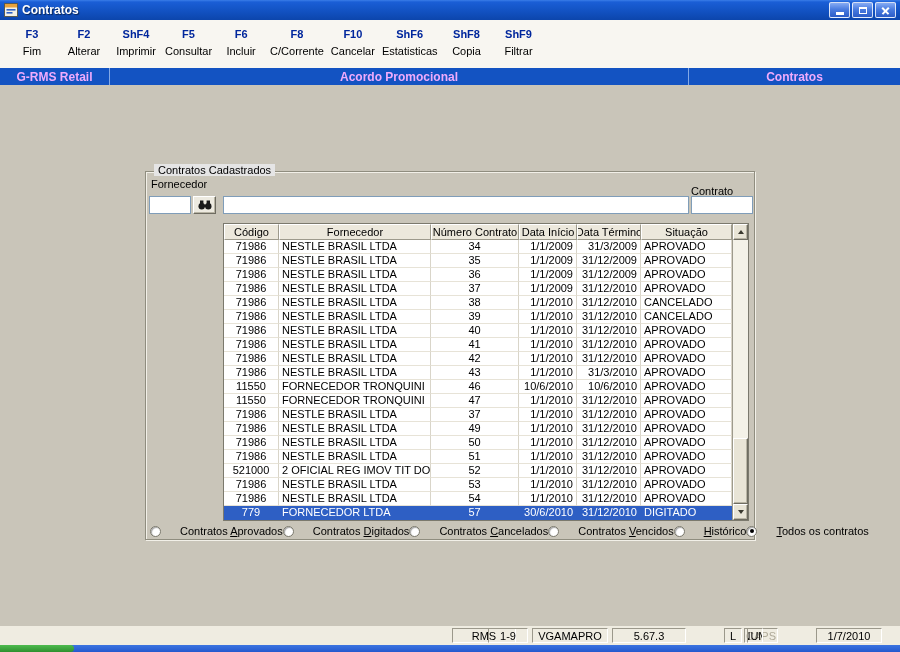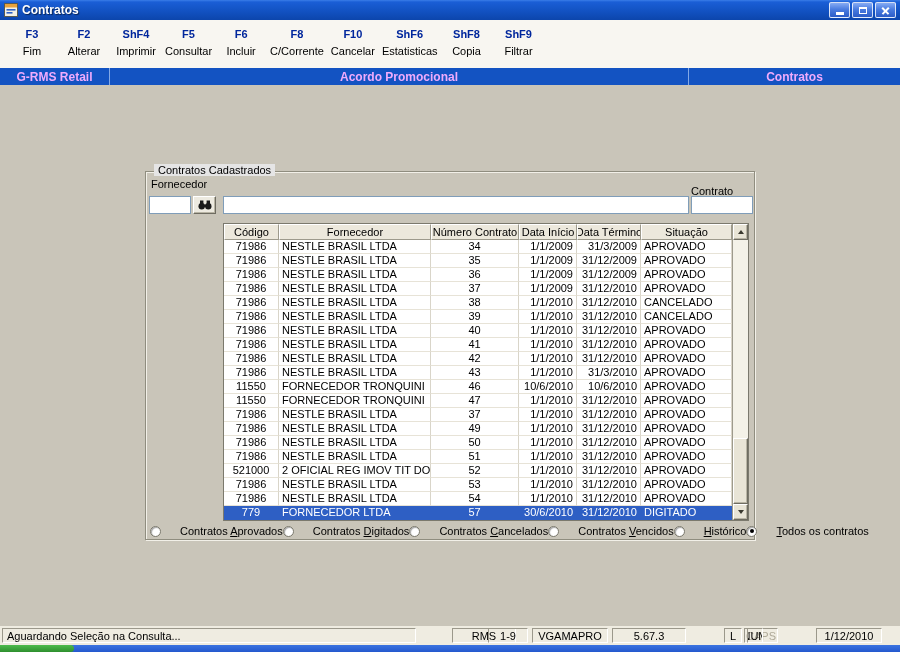--- a/index.html
+++ b/index.html
@@ -423,28 +423,27 @@
           </span>
           <span class="radio-option">
             <span class="radio on"></span>
             <span class="radio-label"><u>T</u>odos os contratos</span>
           </span>
         </div>
     </div>
   </div>
 
   <div class="statusbar">
-    <div class="panel p-msg">Aguardando Seleção na Consulta...</div>
     <div class="panel p-sys">RMS</div>
     <div class="panel p-range">1-9</div>
     <div class="panel p-user">VGAMAPRO</div>
     <div class="panel p-ver">5.67.3</div>
     <div class="panel p-l">L</div>
     <div class="panel p-caps">CAPS</div>
     <div class="panel p-num">NUM</div>
-    <div class="panel p-date">1/12/2010</div>
+    <div class="panel p-date">1/7/2010</div>
   </div>
 
   <div class="taskbar">
     <div class="start-btn"></div>
   </div>
 
 </div>
 
 </body></html>

